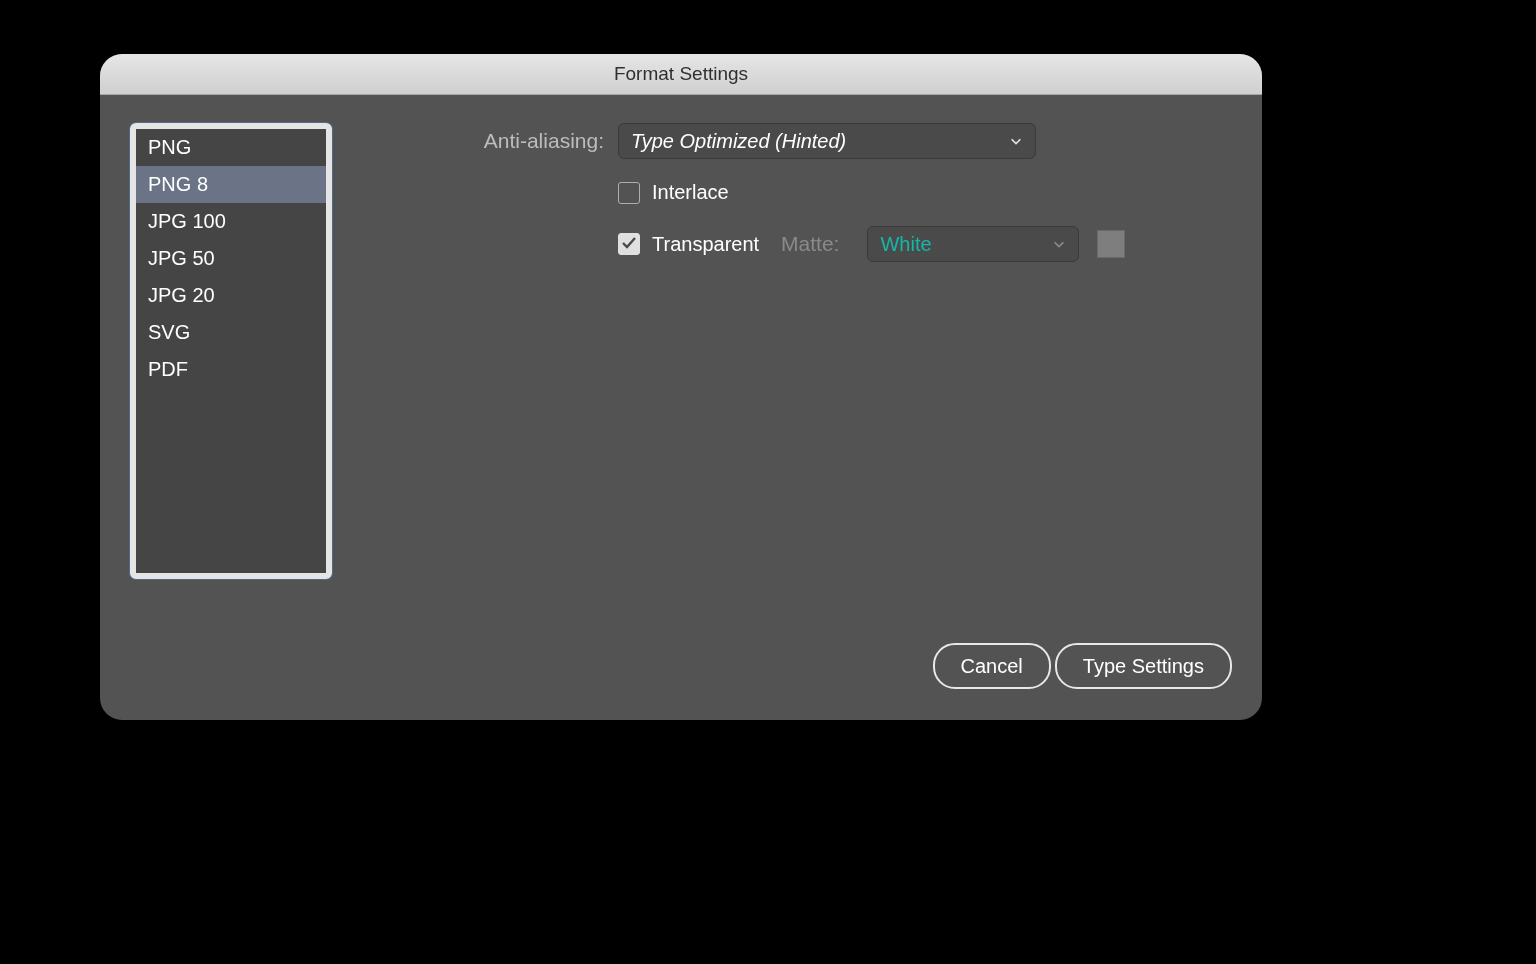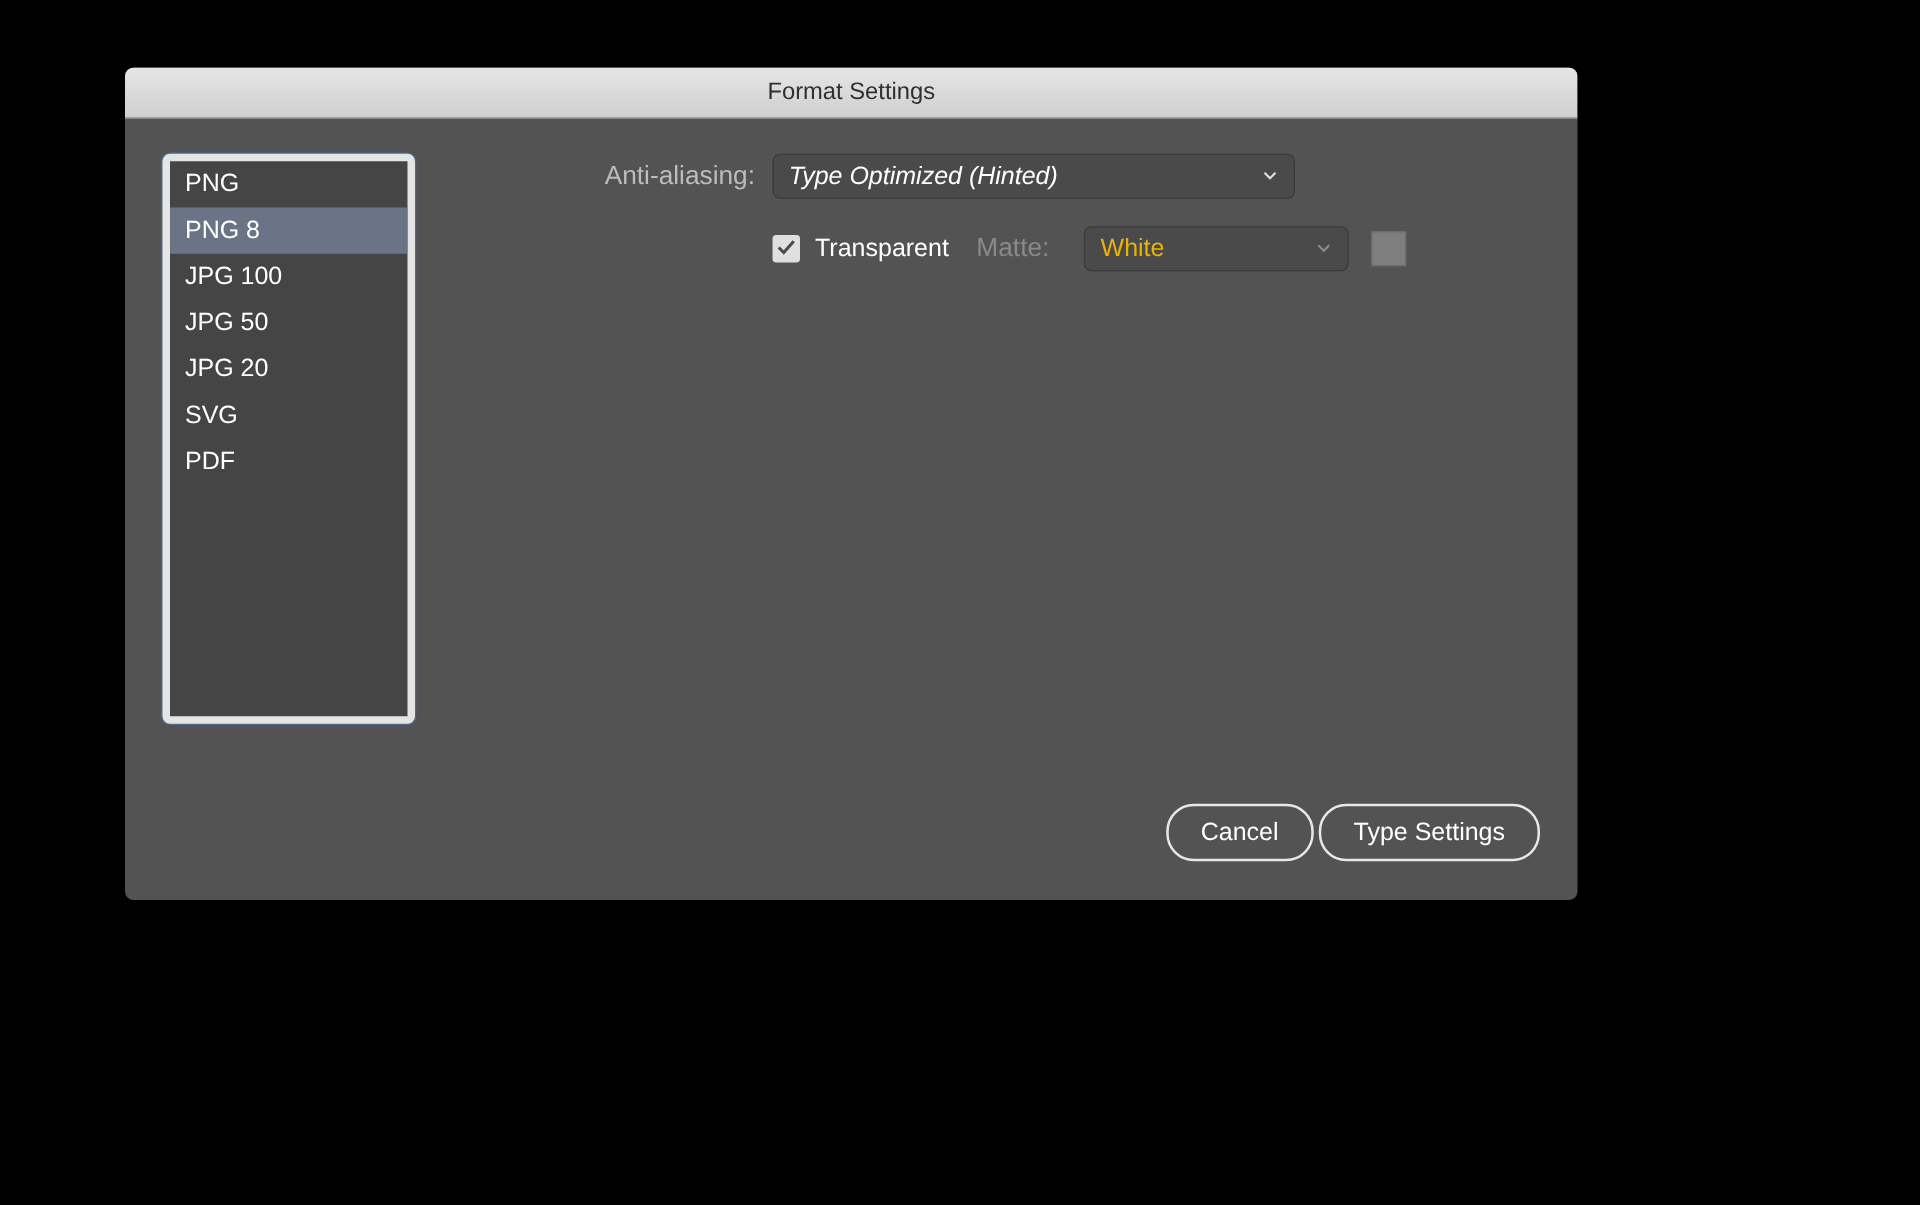--- a/index.html
+++ b/index.html
@@ -9,21 +9,21 @@
     font-family:-apple-system,"Helvetica Neue",Arial,sans-serif;
     font-size:20px;
     color:#e6e6e6;
     position:relative;
   }
   .dialog{
     position:absolute;
     left:100px; top:54px;
     width:1162px; height:666px;
     background:#535353;
-    border-radius:7px;
+    border-radius:22px;
     box-shadow:0 28px 60px rgba(0,0,0,.6),0 0 0 1px rgba(0,0,0,.6);
     overflow:hidden;
   }
   .titlebar{
     height:40px;
     background:linear-gradient(#e6e6e6,#cfcfcf);
     border-bottom:1px solid #a5a5a5;
     display:flex;align-items:center;justify-content:center;
     color:#303030;font-size:19px;
   }
@@ -113,21 +113,21 @@
   .checkbox.checked{background:#e0e0e0;border-color:#e0e0e0;}
   .checkbox.checked svg{position:absolute;left:1px;top:0;width:18px;height:18px;}
   .check-label{color:#fff;font-size:20px;}
   .matte-block{display:flex;align-items:center;margin-left:22px;}
   .matte-label{color:#8a8a8a;font-size:21px;margin-right:28px;}
   .swatch{
     width:26px;height:26px;
     background:#7e7e7e;border:1px solid #6a6a6a;
     margin-left:18px;
   }
-  .select.disabled{color:#eab308;text-align:center;}
+  .select.disabled{color:#14b8a6;text-align:center;}
   .footer{
     display:flex;justify-content:flex-end;gap:4px;
     padding:0 30px 30px 0;
   }
   .btn{
     height:42px;padding:0 26px;
     border:2px solid #e8e8e8;border-radius:22px;
     background:transparent;color:#fff;font-size:20px;
     display:flex;align-items:center;justify-content:center;
     cursor:default;
@@ -160,20 +160,25 @@
           <span>Type Optimized (Hinted)</span>
           <span class="caret-down">
             <svg viewBox="0 0 16 16">
                 <path d="M3 6l5 5 5-5" fill="none" stroke="#e0e0e0" stroke-width="2"></path>
               </svg>
           </span>
         </div>
       </div>
 
 
+      <div class="row">
+        <div class="label"></div>
+        <div class="checkbox"></div>
+        <span class="check-label">Interlace</span>
+      </div>
 
       <div class="row">
         <div class="label"></div>
         <div class="checkbox checked">
           <svg viewBox="0 0 18 18">
               <path d="M3 9l4 4 8-9" fill="none" stroke="#4a4a4a" stroke-width="2.4"></path>
             </svg>
         </div>
         <span class="check-label">Transparent</span>
 

